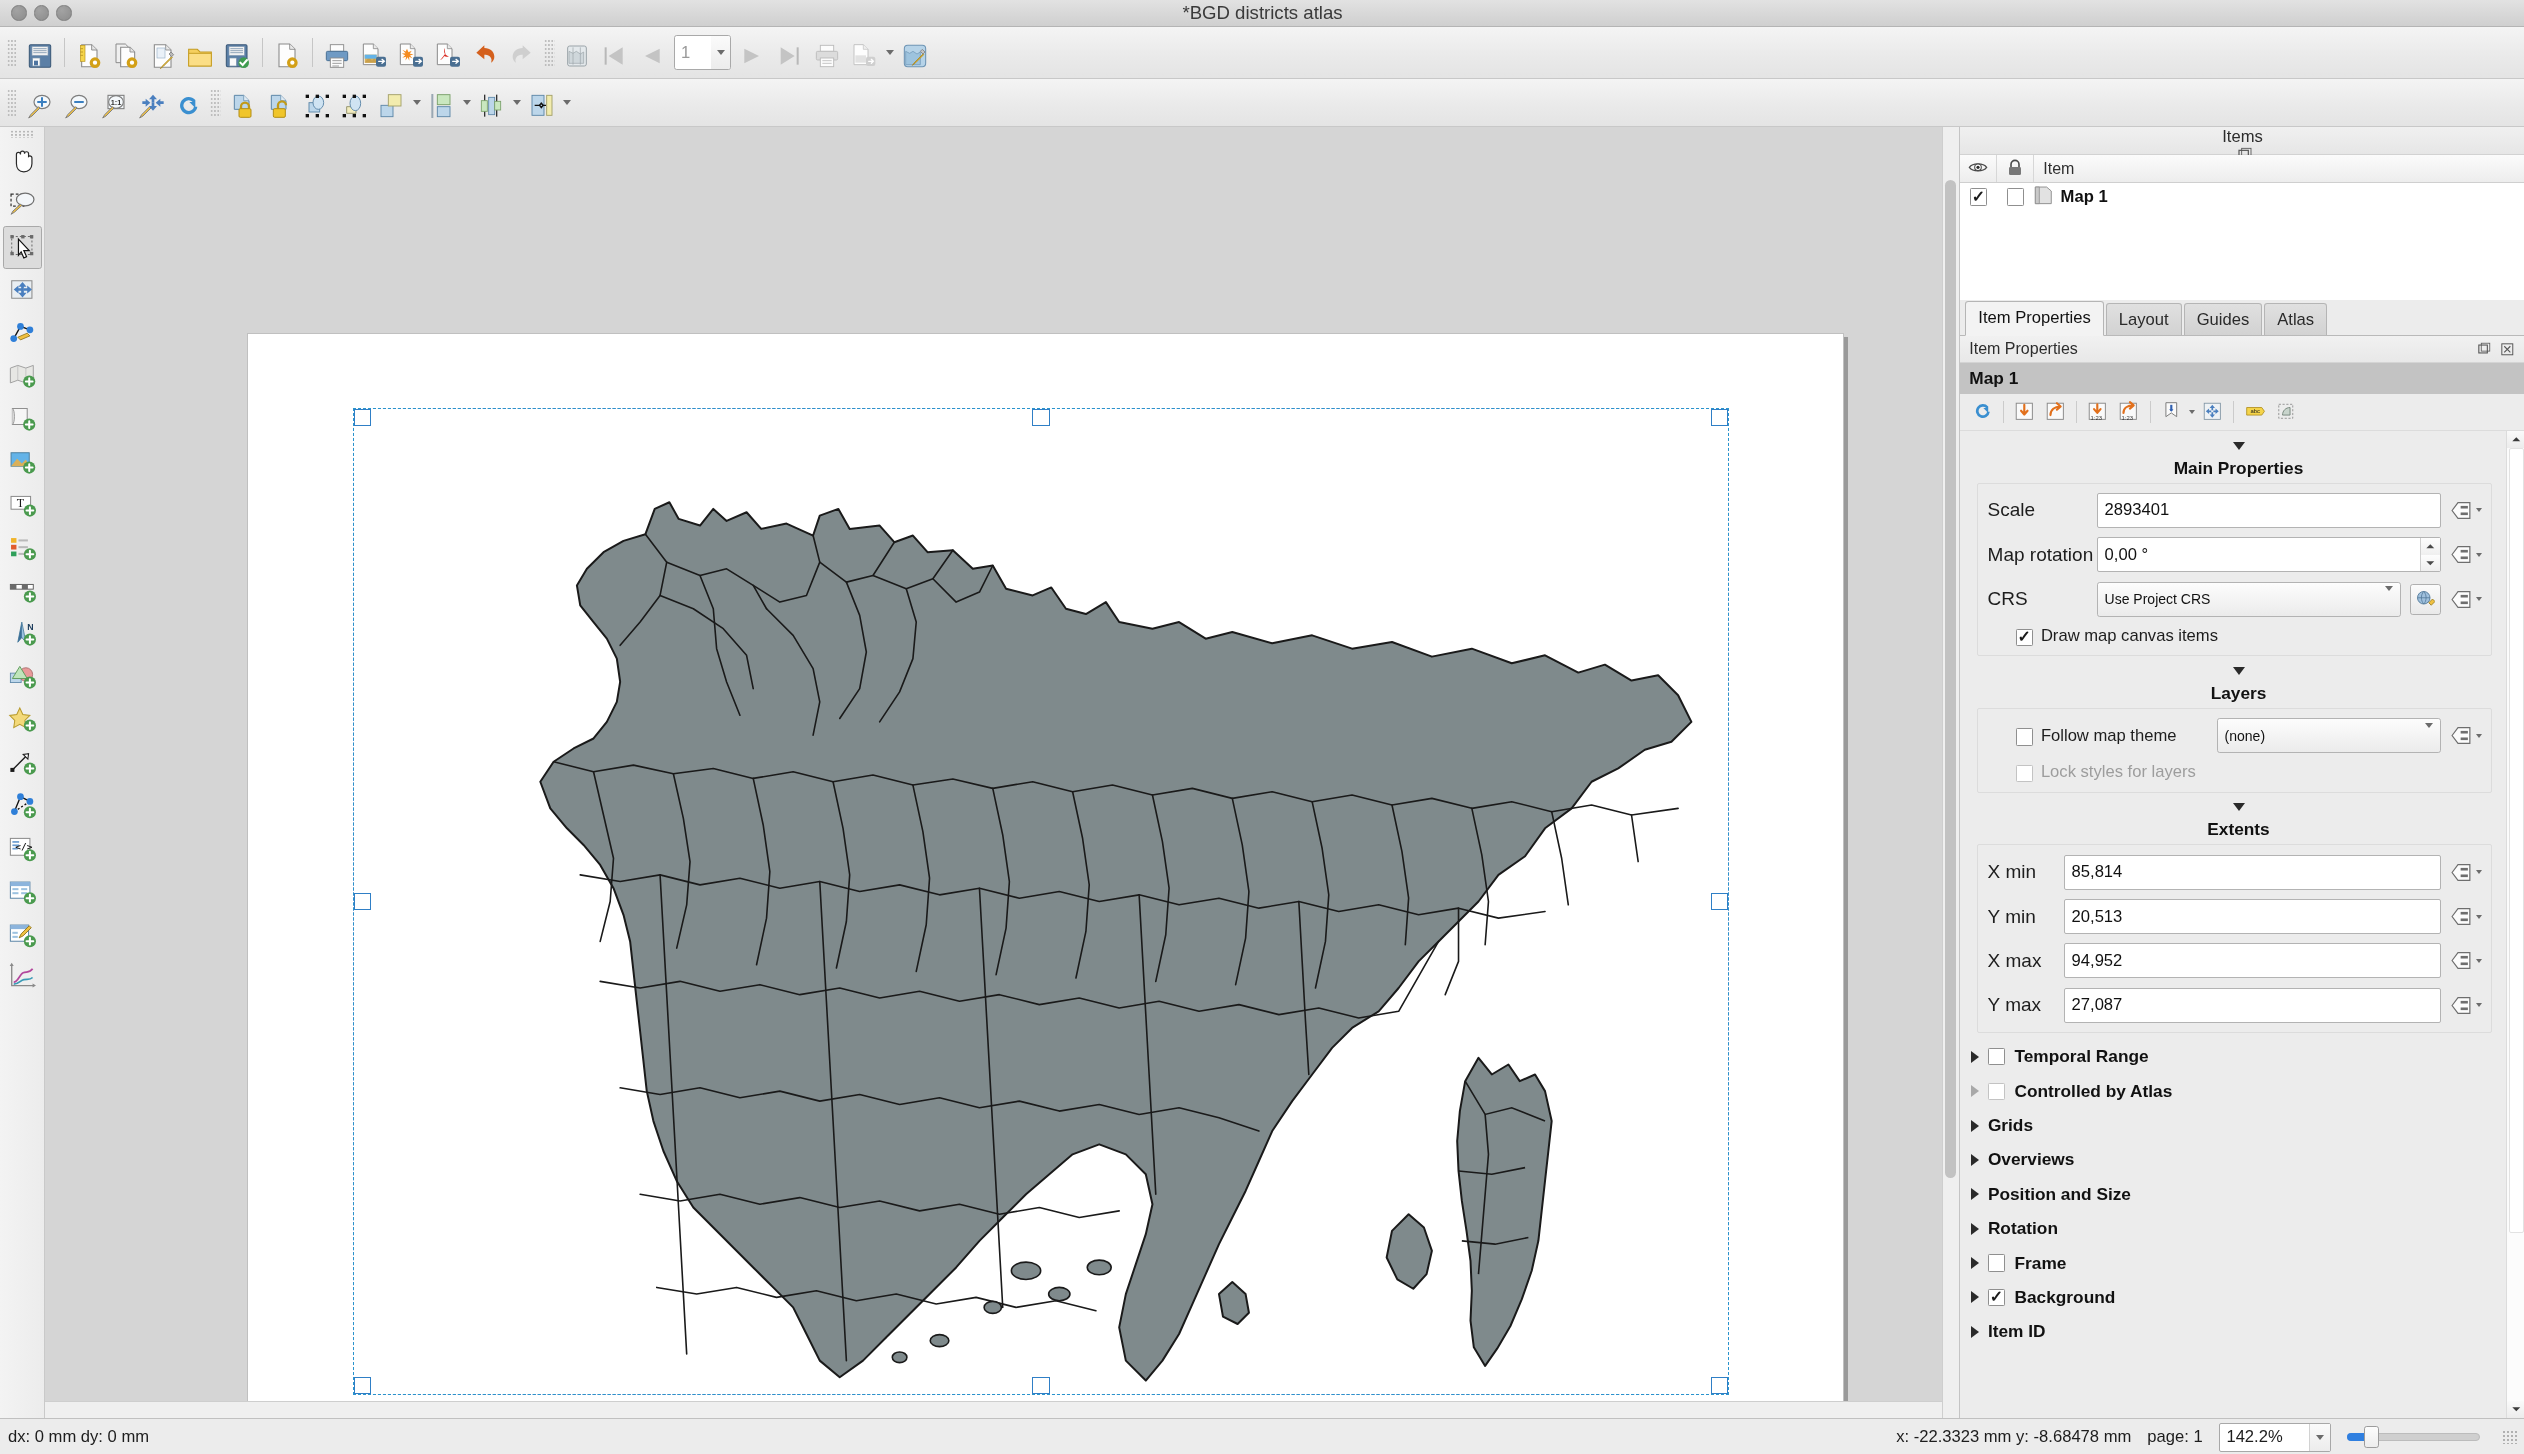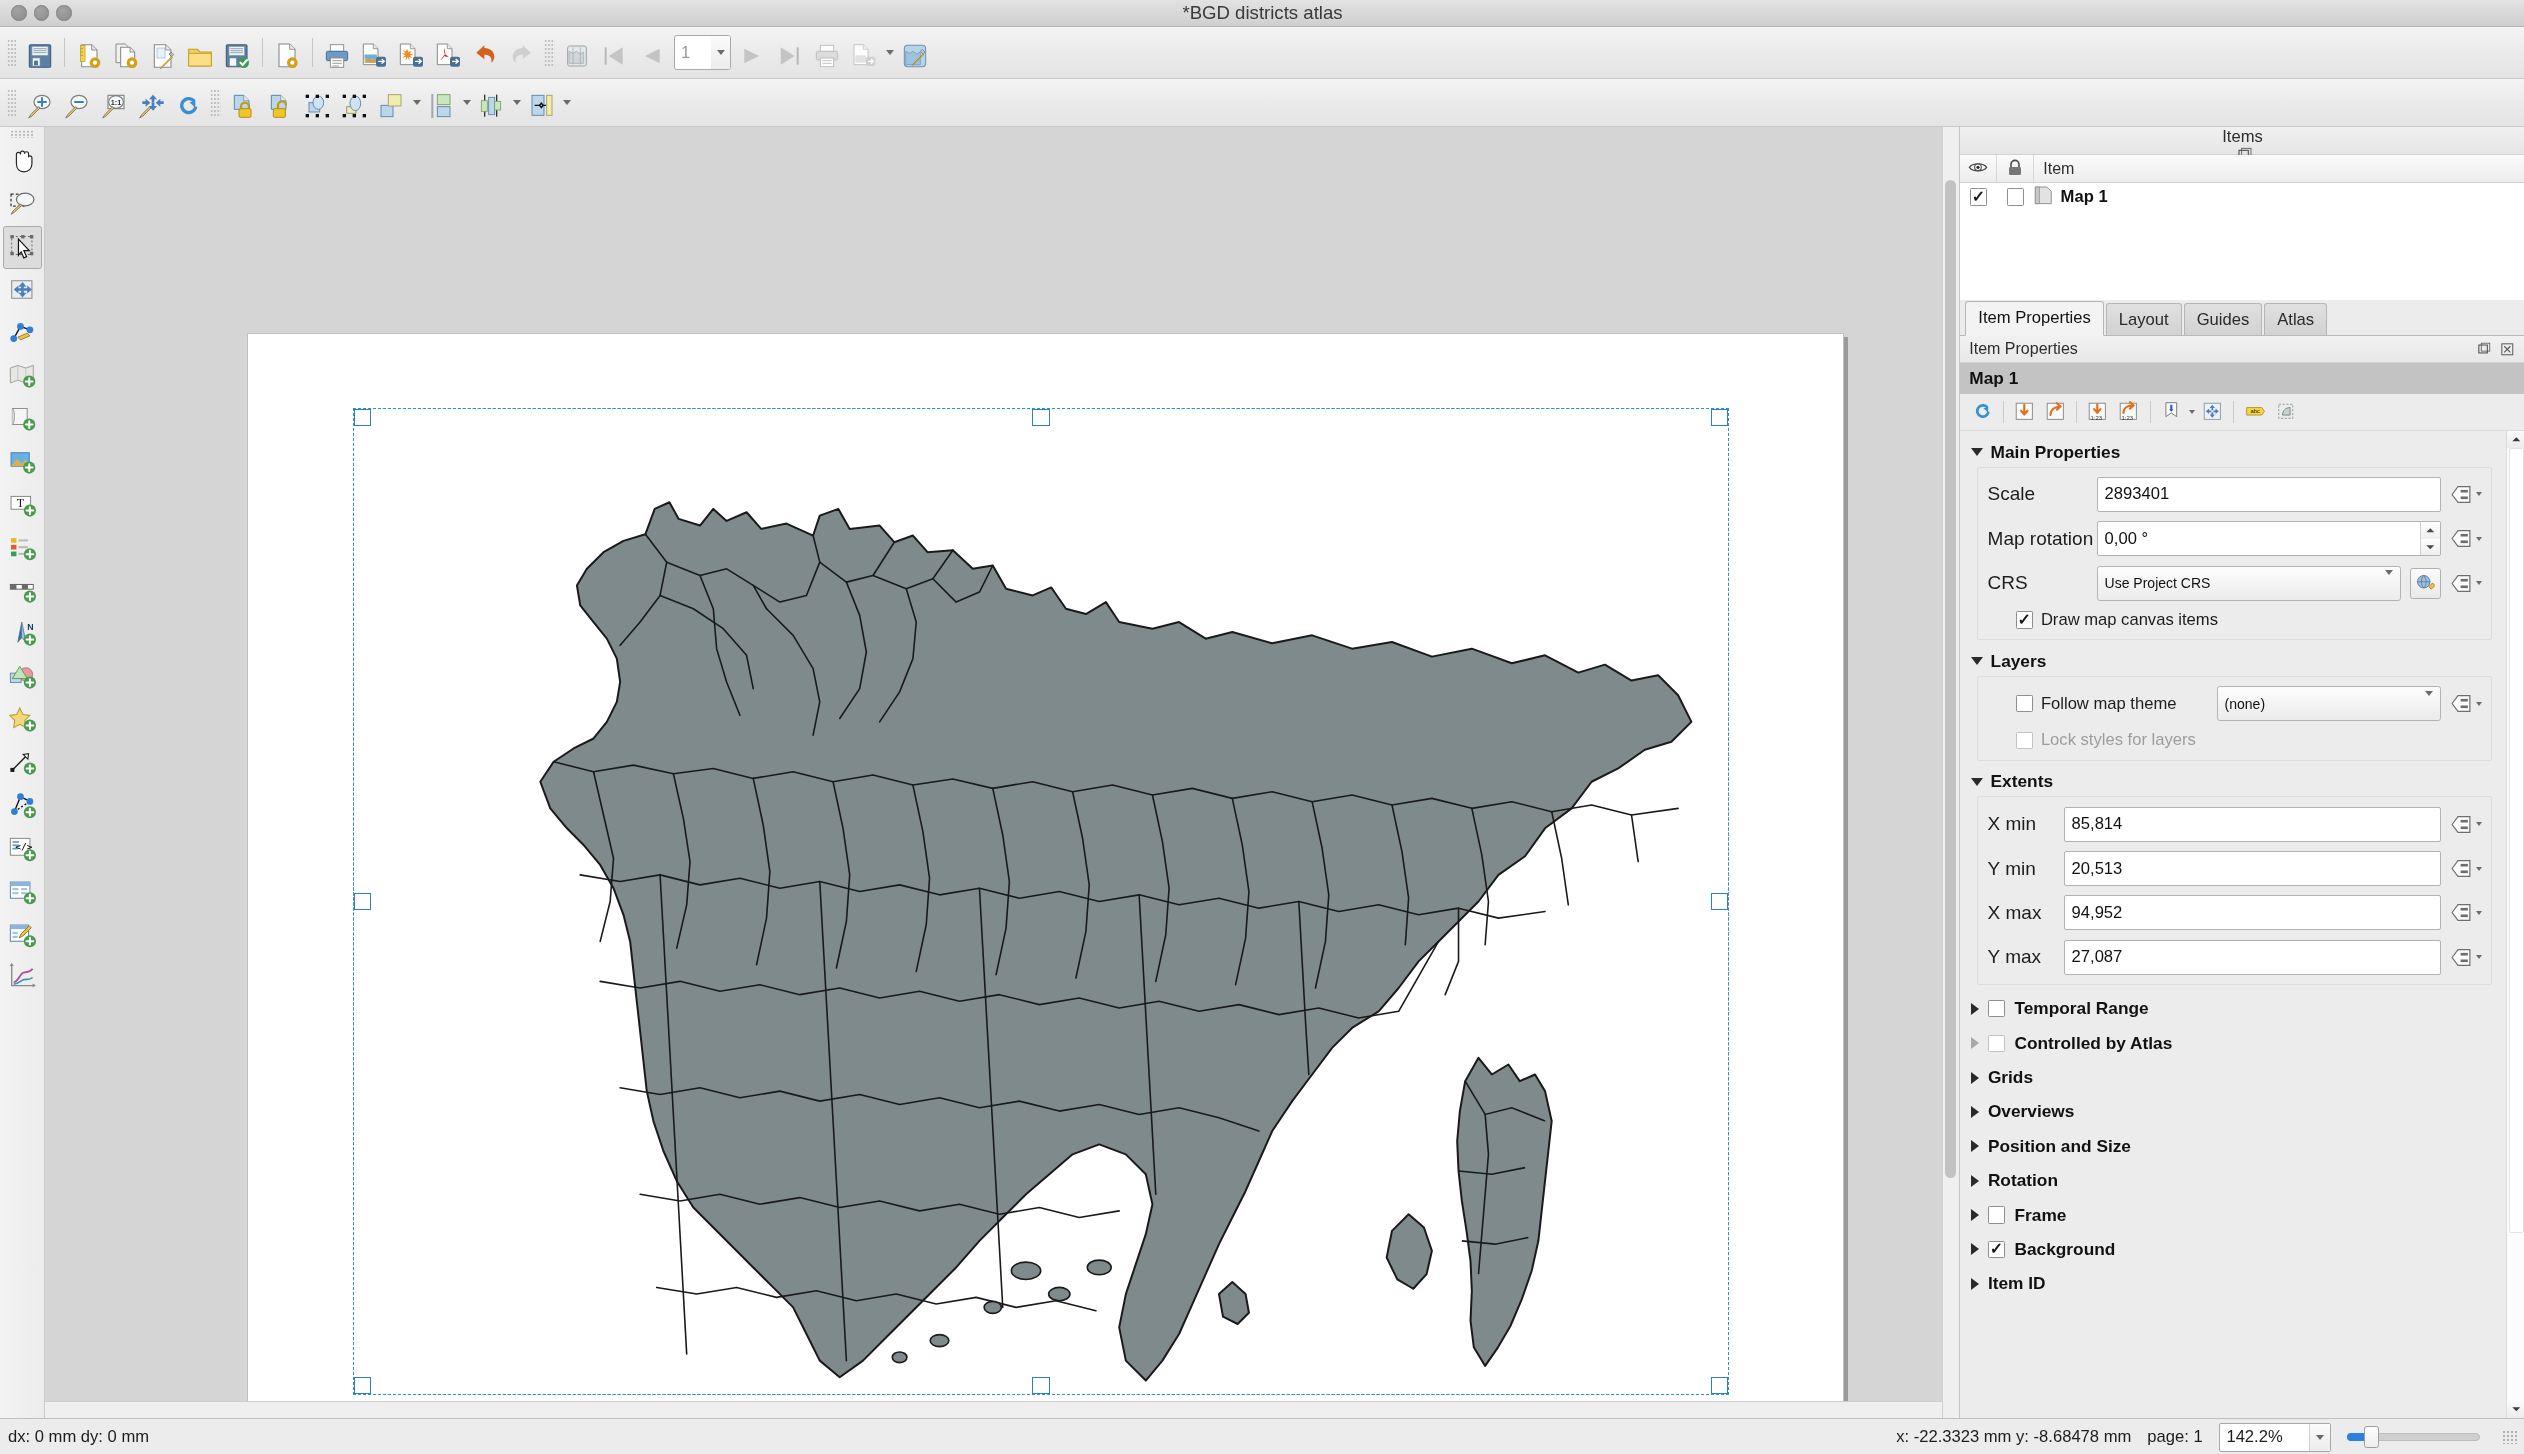--- a/index.html
+++ b/index.html
@@ -272,21 +272,21 @@
   }
   .props-scroll .track { position:absolute; top:17.3px; bottom:17.3px; left:0; right:0; background:#fcfcfc;}
   .props-scroll .thumb {
     position:absolute; left:1.3px; right:1.3px; top:17.3px; height: 785px;
     background:#ffffff; border:0.7px solid #e2e2e2; border-radius: 2px;
   }
 
   .group-title {
     display:flex; align-items:center; gap: 8px;
     padding: 4px 0 4px 10.6px;
-    font-size: 17.3px; font-weight:bold; color:#111;
+    font-size: 17.3px; font-weight:bold; color:#111;flex-direction:column;
   }
   .tri-dn {
     width:0;height:0;border-left:6.7px solid transparent;border-right:6.7px solid transparent;
     border-top:8.7px solid #2a2a2a;
   }
   .tri-rt {
     width:0;height:0;border-top:6.7px solid transparent;border-bottom:6.7px solid transparent;
     border-left:8.7px solid #2a2a2a;
   }
   .tri-rt.dim { border-left-color:#a8a8a8; }
@@ -325,21 +325,21 @@
     display:flex; align-items:center; padding: 0 6.7px;
     font-size: 14px; color:#111;
   }
   .fselect .caret { margin-left:auto; }
   .ibtn {
     width: 31px; height: 31px; border:0.7px solid #b0b0b0; border-radius:2.7px;
     background:linear-gradient(to bottom,#fbfbfb,#e9e9e9);
     display:flex;align-items:center;justify-content:center; cursor:default;
   }
   .dd-override { display:flex; align-items:center; gap: 2.7px; cursor:default; }
-  .chkrow { display:flex; align-items:center; gap: 8px; font-size:16.6px; color:#1d1d1d;padding-left:28px; }
+  .chkrow { display:flex; align-items:flex-end; gap: 8px; font-size:16.6px; color:#1d1d1d;padding-left:28px; }
   .chkrow.dim { color:#9d9d9d; }
   .chk.dim { border-color:#c3c3c3; }
 
   .collapsed-row {
     display:flex; align-items:center; gap: 9.3px;
     padding: 6.7px 0 6.7px 10.6px;
     font-size: 17.3px; font-weight:bold; color:#111;
   }
 
   

